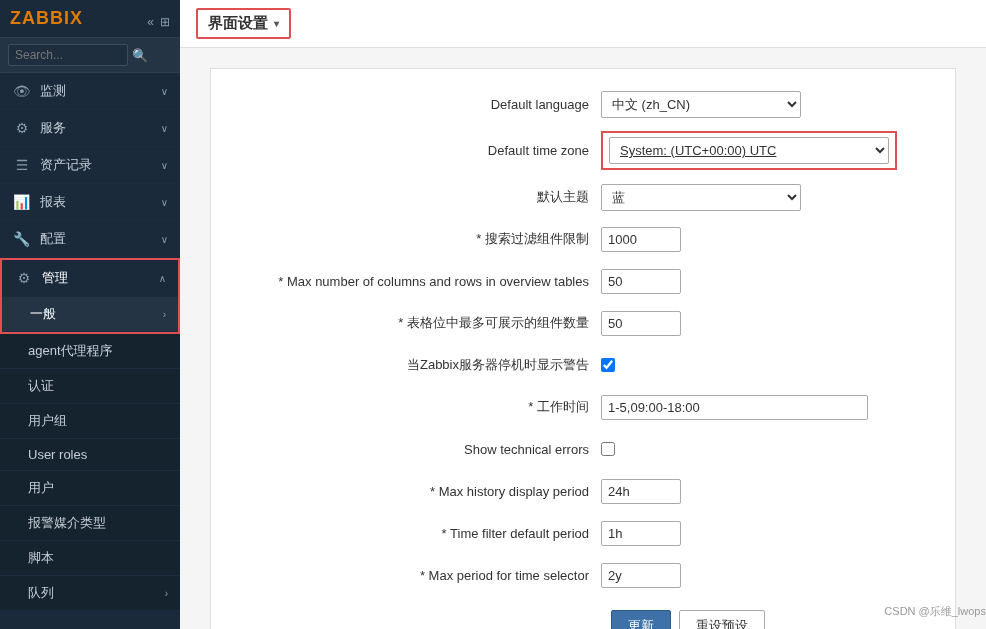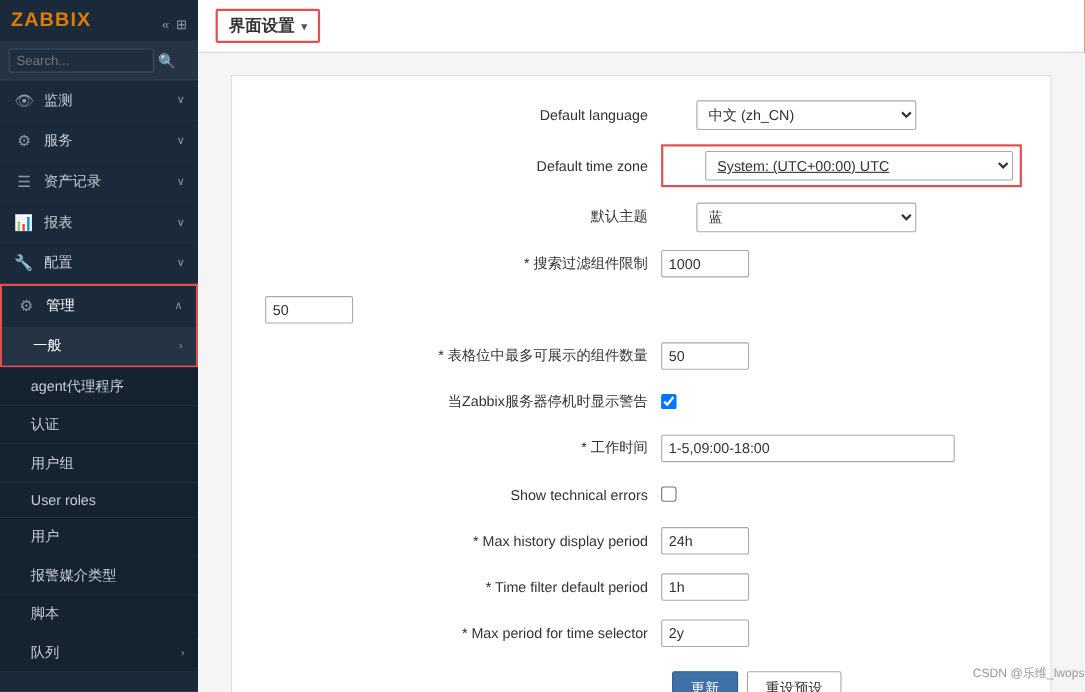--- a/index.html
+++ b/index.html
@@ -42,21 +42,21 @@
       display: flex;
       align-items: center;
       border-bottom: 1px solid #2d3e4f;
     }
     .search-box input {
       background: #1e2e3e;
       border: 1px solid #3a4e60;
       color: #c5cdd6;
       padding: 3px 6px;
       font-size: 12px;
-      width: 132px;
+      width: 120px;
       border-radius: 2px;
     }
     .search-icon-span {
       color: #8899aa;
       margin-left: 4px;
       font-size: 13px;
     }
     .nav-item {
       display: flex;
       align-items: center;
@@ -180,21 +180,20 @@
       padding: 4px 6px;
       border: 1px solid #aaa;
       font-size: 13px;
       border-radius: 2px;
       color: #333;
       background: #fff;
     }
     select.form-control {
       padding-right: 20px;
       cursor: pointer;
-      margin-left: 32px;
     }
     .form-control-sm { width: 80px; }
     .form-control-md { width: 200px; }
     .form-control-lg { width: 267px; }
 
     
     .timezone-row {
       border: 2px solid #e05050;
       padding: 4px 6px;
       display: inline-flex;
@@ -359,20 +358,21 @@
           <option>蓝</option>
         </select>
       </div>
 
       <div class="form-row">
         <div class="form-label">* 搜索过滤组件限制</div>
         <input type="text" class="form-control form-control-sm" value="1000" style="">
       </div>
 
       <div class="form-row">
+        <div class="form-label">* Max number of columns and rows in overview tables</div>
         <input type="text" class="form-control form-control-sm" value="50" style="">
       </div>
 
       <div class="form-row">
         <div class="form-label">* 表格位中最多可展示的组件数量</div>
         <input type="text" class="form-control form-control-sm" value="50" style="">
       </div>
 
       <div class="form-row">
         <div class="form-label">当Zabbix服务器停机时显示警告</div>

